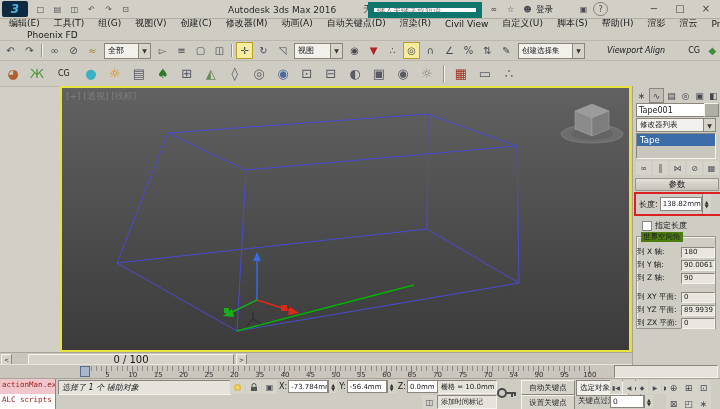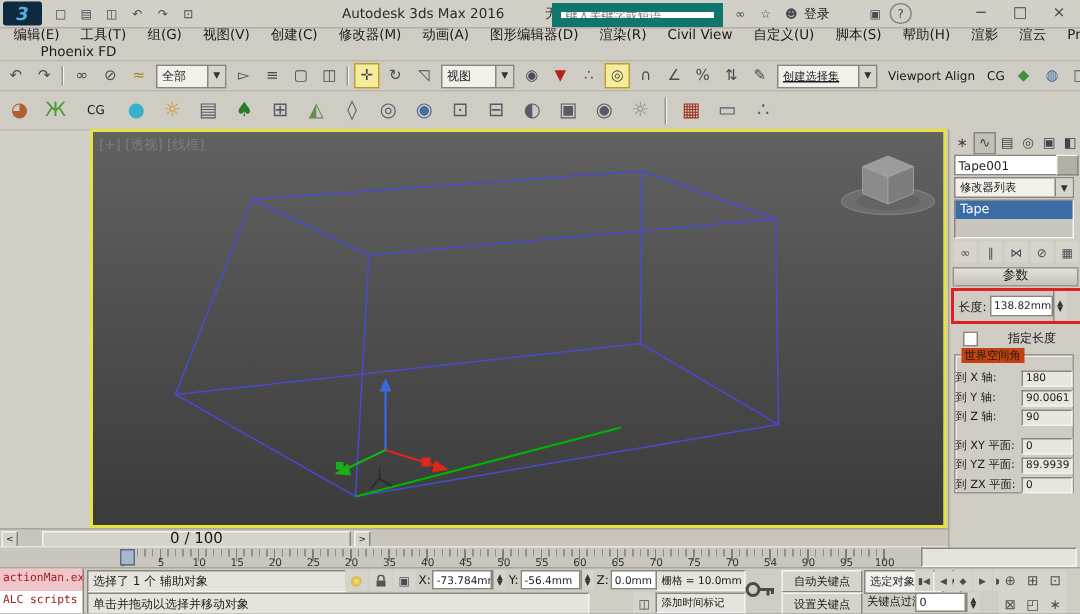--- a/index.html
+++ b/index.html
@@ -37,21 +37,21 @@
   .rollout{background:linear-gradient(#e2dfd8,#c6c2ba);border:1px solid #9a968e;text-align:center;
            font-size:8.5px;line-height:11px;}
   .stackbox{background:#c9c6be;border:1px solid;border-color:#8a867e #f4f2ee #f4f2ee #8a867e;}
   .stack-row{background:#3c6ca8;color:#fff;font-size:8.5px;padding:1px 3px;}
   .ang-row{display:flex;align-items:center;height:12px;margin-bottom:1px;}
   .ang-row:nth-child(3){margin-bottom:7px;}
   .ang-label{width:42px;text-align:left;font-size:7.5px;padding-right:2px;flex:none;}
   .ang-field{width:32px;height:9px;background:#e9e6df;border:1px solid;border-color:#8a867e #f4f2ee #f4f2ee #8a867e;
              font-size:7px;padding-left:2px;line-height:9px;}
   .grp{border:1px solid #9a968e;box-shadow:inset 1px 1px 0 #f4f2ee;}
-  .grp-title{position:absolute;top:-5px;left:4px;background:#c2410c;padding:0 2px;font-size:7.5px;}
+  .grp-title{position:absolute;top:-5px;left:4px;background:#4d7c0f;padding:0 2px;font-size:7.5px;}
   .cbx{width:8px;height:8px;background:#fff;border:1px solid #8a867e;display:inline-block;flex:none;}
   .annot{border:2px solid #e02020;}
   .tick-strip{position:absolute;left:81px;top:1px;width:509px;height:5px;
     background:repeating-linear-gradient(to right,#8e8e8e 0 1px,transparent 1px 5.08px);}
   .tick-strip2{position:absolute;left:81px;top:1px;width:509px;height:8px;
     background:repeating-linear-gradient(to right,#7e7e7e 0 1px,transparent 1px 25.4px);}
   .tick-labels{position:absolute;left:74px;top:6px;width:524px;display:flex;justify-content:space-between;}
   .tick-label{width:16px;text-align:center;font-size:7px;color:#333;}
   .listener{font-family:"DejaVu Sans Mono","Liberation Mono",monospace;font-size:7.5px;color:#a02020;
             padding:1px 2px;white-space:nowrap;overflow:hidden;border-right:1px solid #8a867e;box-sizing:border-box;}
@@ -97,21 +97,21 @@
   </div>
 
   <div class="abs menurow" style="top:18px;padding-left:2px;">
       <span class="menu-item">编辑(E)</span>
       <span class="menu-item">工具(T)</span>
       <span class="menu-item">组(G)</span>
       <span class="menu-item">视图(V)</span>
       <span class="menu-item">创建(C)</span>
       <span class="menu-item">修改器(M)</span>
       <span class="menu-item">动画(A)</span>
-      <span class="menu-item">图形编辑器(D)</span>
+      <span class="menu-item">自动关键点(D)</span>
       <span class="menu-item">渲染(R)</span>
       <span class="menu-item">Civil View</span>
       <span class="menu-item">自定义(U)</span>
       <span class="menu-item">脚本(S)</span>
       <span class="menu-item">帮助(H)</span>
       <span class="menu-item">渲影</span>
       <span class="menu-item">渲云</span>
       <span class="menu-item">Project Manager</span>
     </div>
   <div class="abs menurow" style="top:29px;padding-left:20px;">
@@ -154,24 +154,24 @@
         <span class="ico" style="color: rgb(180, 34, 34);">▼</span>
         <span class="ico">∴</span>
         <span class="ico active">◎</span>
         <span class="ico">∩</span>
         <span class="ico">∠</span>
         <span class="ico">%</span>
         <span class="ico">⇅</span>
         <span class="ico">✎</span>
       </span>
     <span class="combo" style="width:62px;margin:0 3px;">
-        <span style="font-size:7.5px;text-decoration:underline;">创建选择集</span>
+        <span style="font-size:7.5px;">创建选择集</span>
         <span class="arr">▼</span>
       </span>
-    <span style="font-size:8px;margin:0 4px;white-space:nowrap;">Viewport Align</span>
+    <span style="font-size:8px;margin:0 19px;white-space:nowrap;font-style:italic;">Viewport Align</span>
     <span style="font-size:8px;margin:0 4px;">CG</span>
     <span class="btnbar">
         <span class="ico" style="color: rgb(63, 143, 63);">◆</span>
         <span class="ico" style="color: rgb(63, 111, 159);">◍</span>
         <span class="ico" style="color: rgb(85, 85, 85);">◨</span>
       </span>
   </div>
 
   <div class="abs toolrow" style="top:60px;height:26px;gap:2px;">
     <span class="btnbar">
@@ -277,21 +277,21 @@
       </div>
     <div class="abs rollout" style="left:2px;top:92px;width:82px;height:11px;">参数</div>
 
     <div class="abs annot flex" style="left:1px;top:106px;width:81px;height:20px;padding-left:3px;">
       <span style="font-size:8px;">长度:</span>
       <div class="fld" style="width:36px;height:12px;margin-left:2px;font-size:7px;">
           <span>138.82mm</span>
         </div>
       <span class="spin">▲<br>▼</span>
     </div>
-    <div class="abs flex" style="left:9px;top:134px;gap:20px;">
+    <div class="abs flex" style="left:9px;top:134px;gap:3px;">
       <span class="cbx"></span>
       <span style="font-size:8px;">指定长度</span>
     </div>
     <div class="abs grp" style="left:3px;top:150px;width:80px;height:93px;padding-top:9px;box-sizing:border-box;">
       <span class="grp-title">世界空间角</span>
       <div>
           <div class="ang-row">
           <span class="ang-label">到 X 轴:</span>
           <span class="ang-field">180</span>
         </div>
@@ -351,22 +351,21 @@
         <span class="tick-label">95</span>
         <span class="tick-label">100</span>
       </div>
     <div class="abs" style="left:80px;top:1px;width:10px;height:11px;background:#a8b8cc;border:1px solid #5a6c8a;box-sizing:border-box;"></div>
   </div>
   <div class="abs sunken" style="left:614px;top:365px;width:102px;height:11px;"></div>
 
   <div class="abs" style="left:0;top:378px;width:720px;height:31px;background:#cfccc4;border-top:1px solid #a8a49c;">
     <div class="abs listener" style="left:0;top:0;width:56px;height:15px;background:#f0c6ca;">actionMan.exec</div>
     <div class="abs listener" style="left:0;top:15px;width:56px;height:16px;background:#ffffff;">ALC scripts re</div>
-    <div class="abs sunken statxt" style="left:58px;top:1px;width:168px;height:13px;">选择了 1 个 辅助对象</div>
-    <div class="abs sunken statxt" style="left:58px;top:16px;width:330px;height:13px;">单击并拖动以选择并移动对象</div>
+    <div class="abs sunken statxt" style="left:58px;top:1px;width:168px;height:13px;font-style:italic;">选择了 1 个 辅助对象</div>
     <span class="abs ico ico3 raised" style="left:230px;top:1px;">
         <span style="width:7px;height:7px;border-radius:50%;background:radial-gradient(#f8e27a,#c8a22a);"></span>
       </span>
     <span class="abs ico ico3 raised" style="left:246px;top:1px;">
       <svg width="8" height="9" viewBox="0 0 8 9">
           <path d="M2 4 V2.5 A2 2 0 0 1 6 2.5 V4" fill="none" stroke="#555" stroke-width="1"></path>
           <rect x="1" y="4" width="6" height="4" fill="#555"></rect>
         </svg>
     </span>
     <span class="abs ico ico3 raised" style="left:262px;top:1px;">▣</span>

